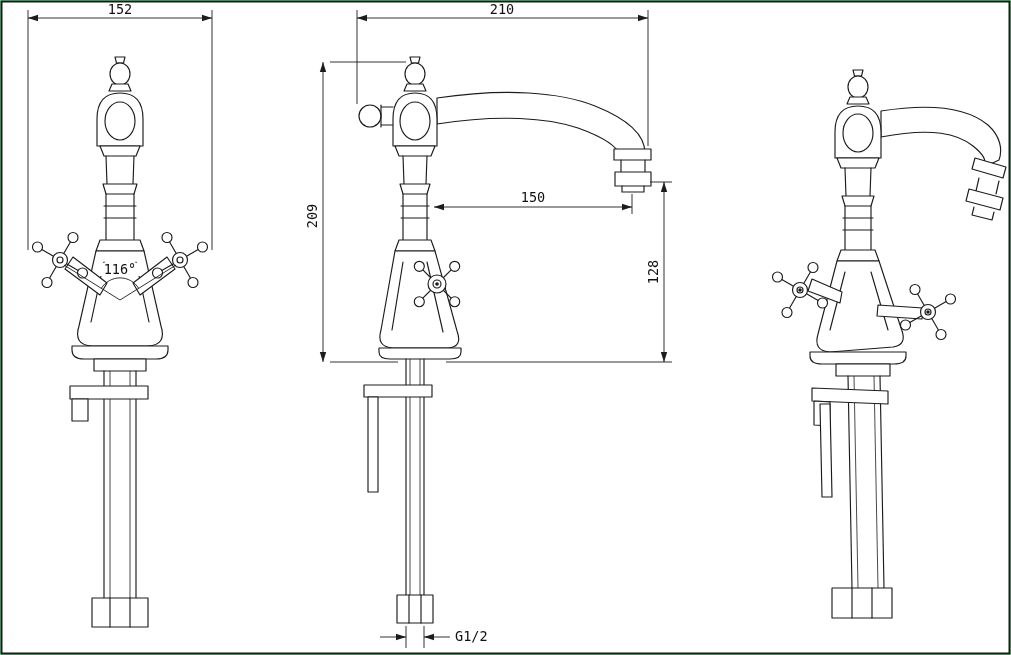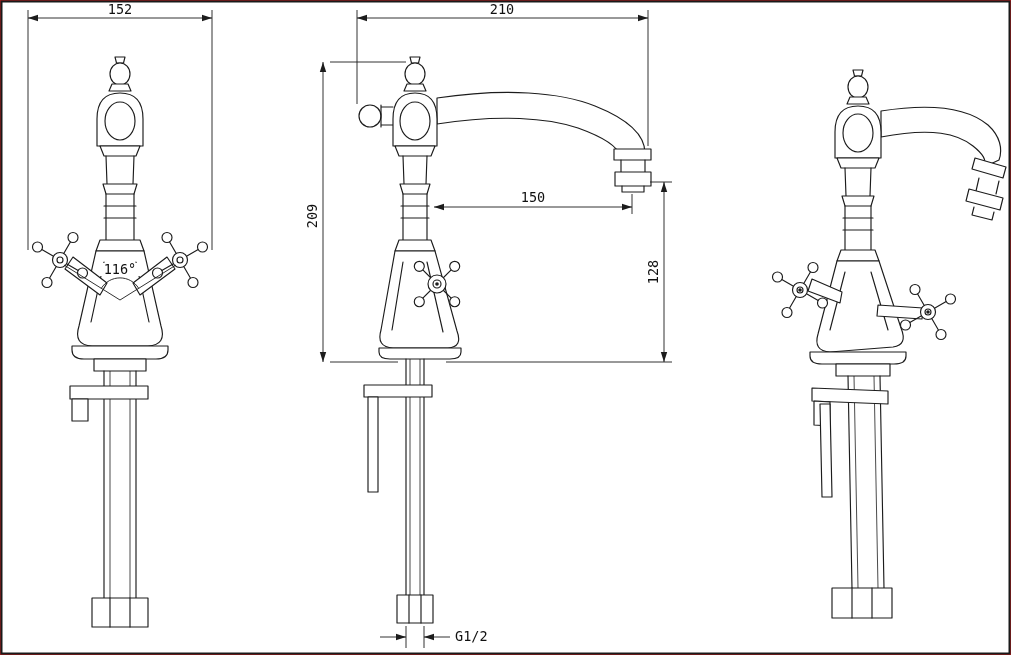--- a/index.html
+++ b/index.html
@@ -1,16 +1,16 @@
 <!DOCTYPE html>
 <html><head>
 <meta charset="utf-8">
 <style>
   html,body{margin:0;padding:0;background:#fff;}
-  .sheet{position:relative;width:1011px;height:655px;background:#b91c1c;overflow:hidden;}
+  .sheet{position:relative;width:1011px;height:655px;background:#86efac;overflow:hidden;}
   svg{display:block;}
   .ln{fill:none;stroke:#1c1c1c;stroke-width:1.15;stroke-linecap:round;stroke-linejoin:round;}
   .solid{fill:#fff;stroke:#1c1c1c;stroke-width:1.15;stroke-linejoin:round;}
   .thin{fill:none;stroke:#1c1c1c;stroke-width:0.8;}
   .dim{fill:none;stroke:#1c1c1c;stroke-width:0.9;}
   .arrow{fill:#1c1c1c;stroke:none;}
   .dimtext{font-family:"DejaVu Sans Mono","Liberation Mono",monospace;font-size:13.5px;fill:#111;}
   .dot{fill:#1c1c1c;stroke:none;}
 </style>
 </head>

